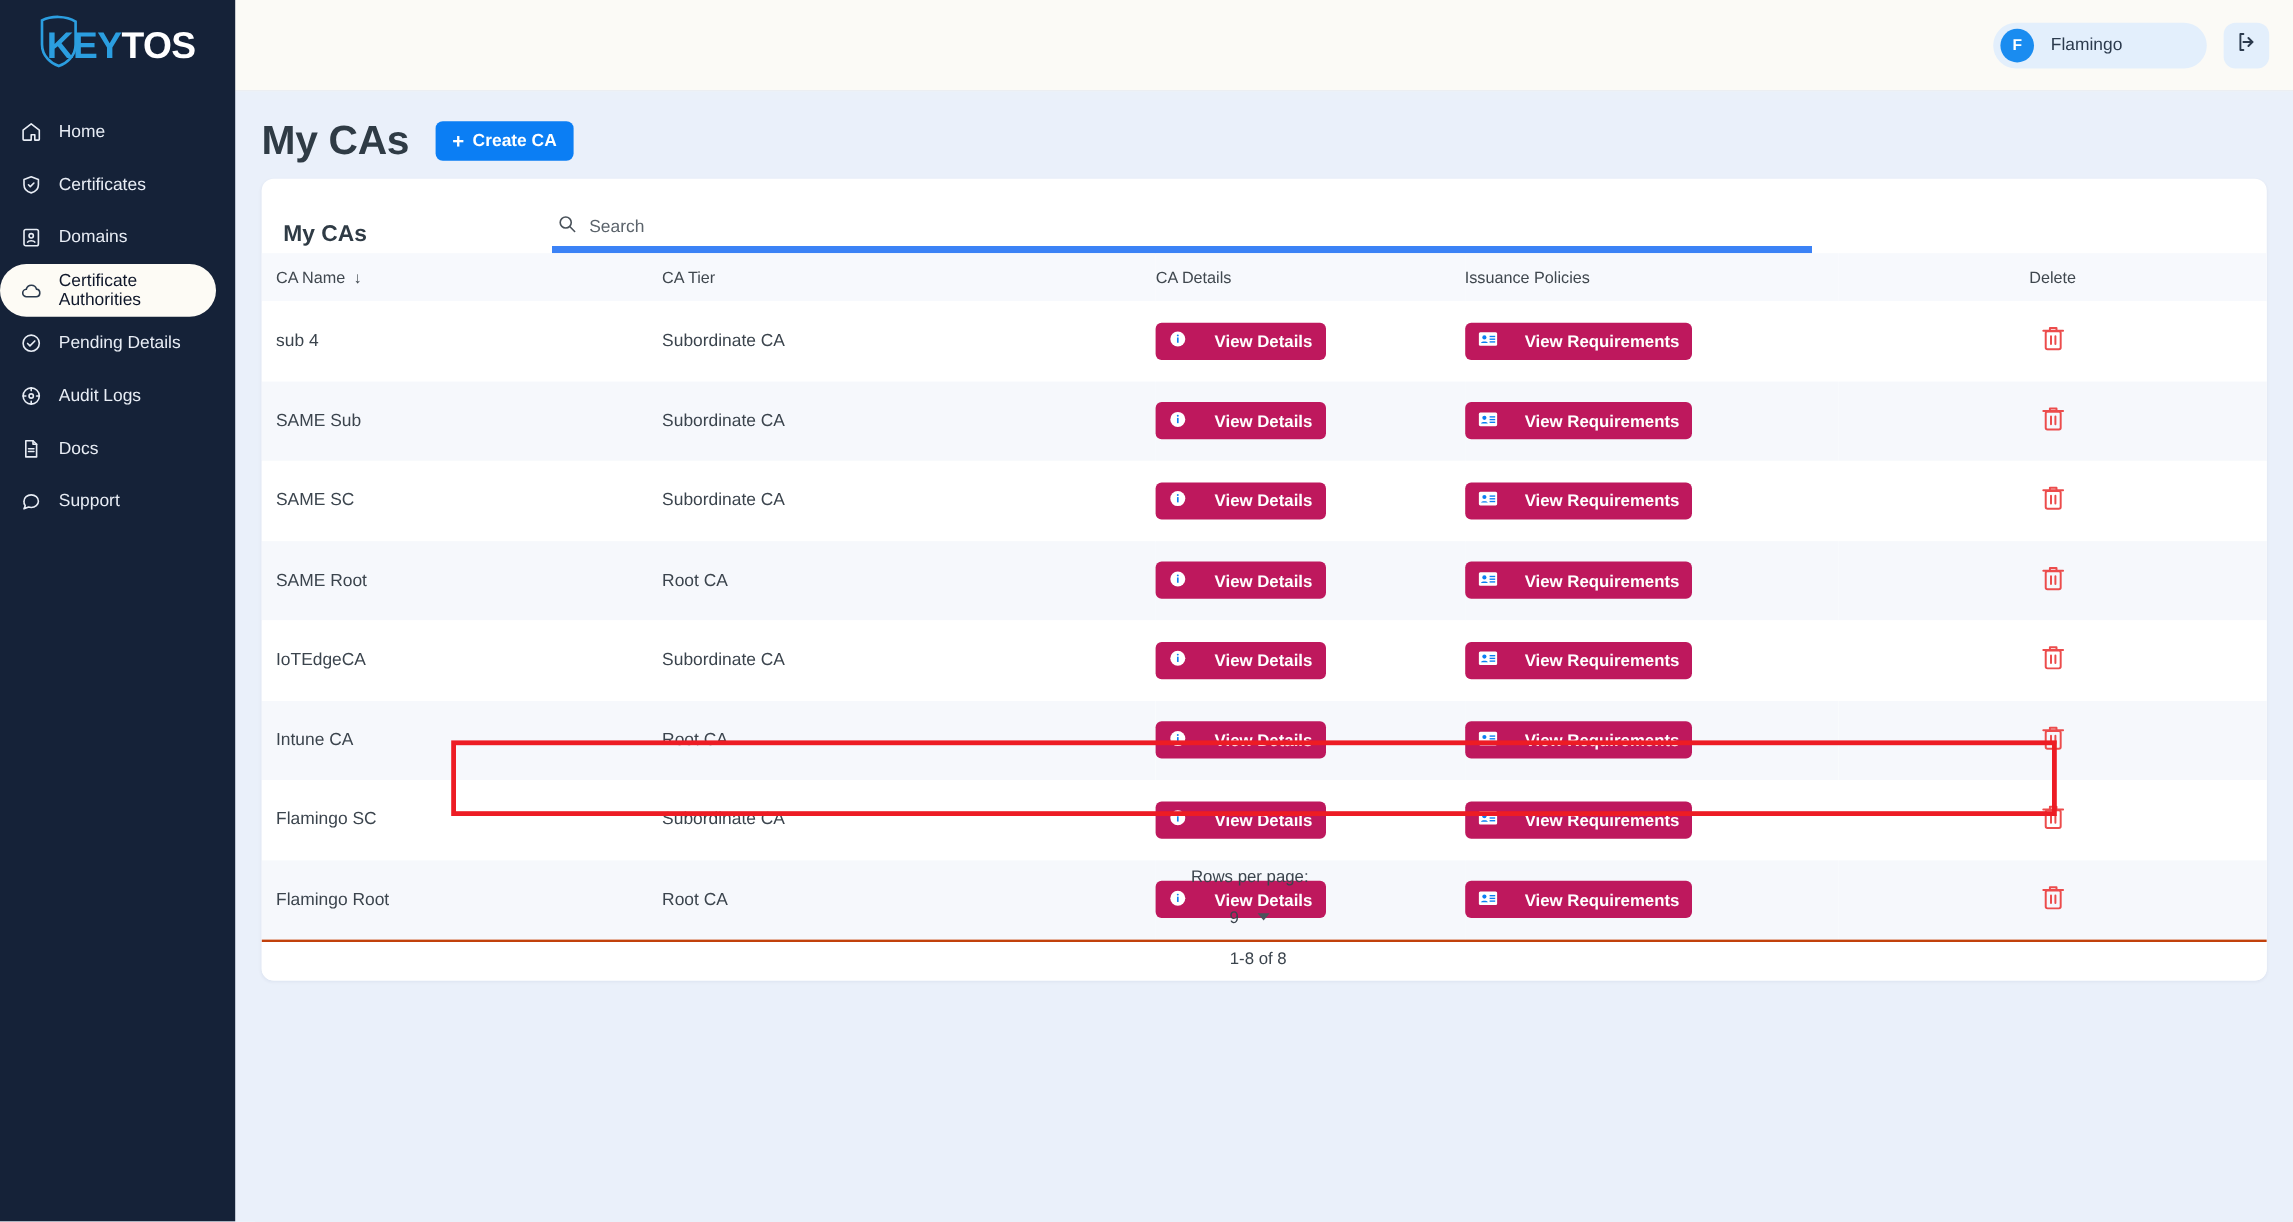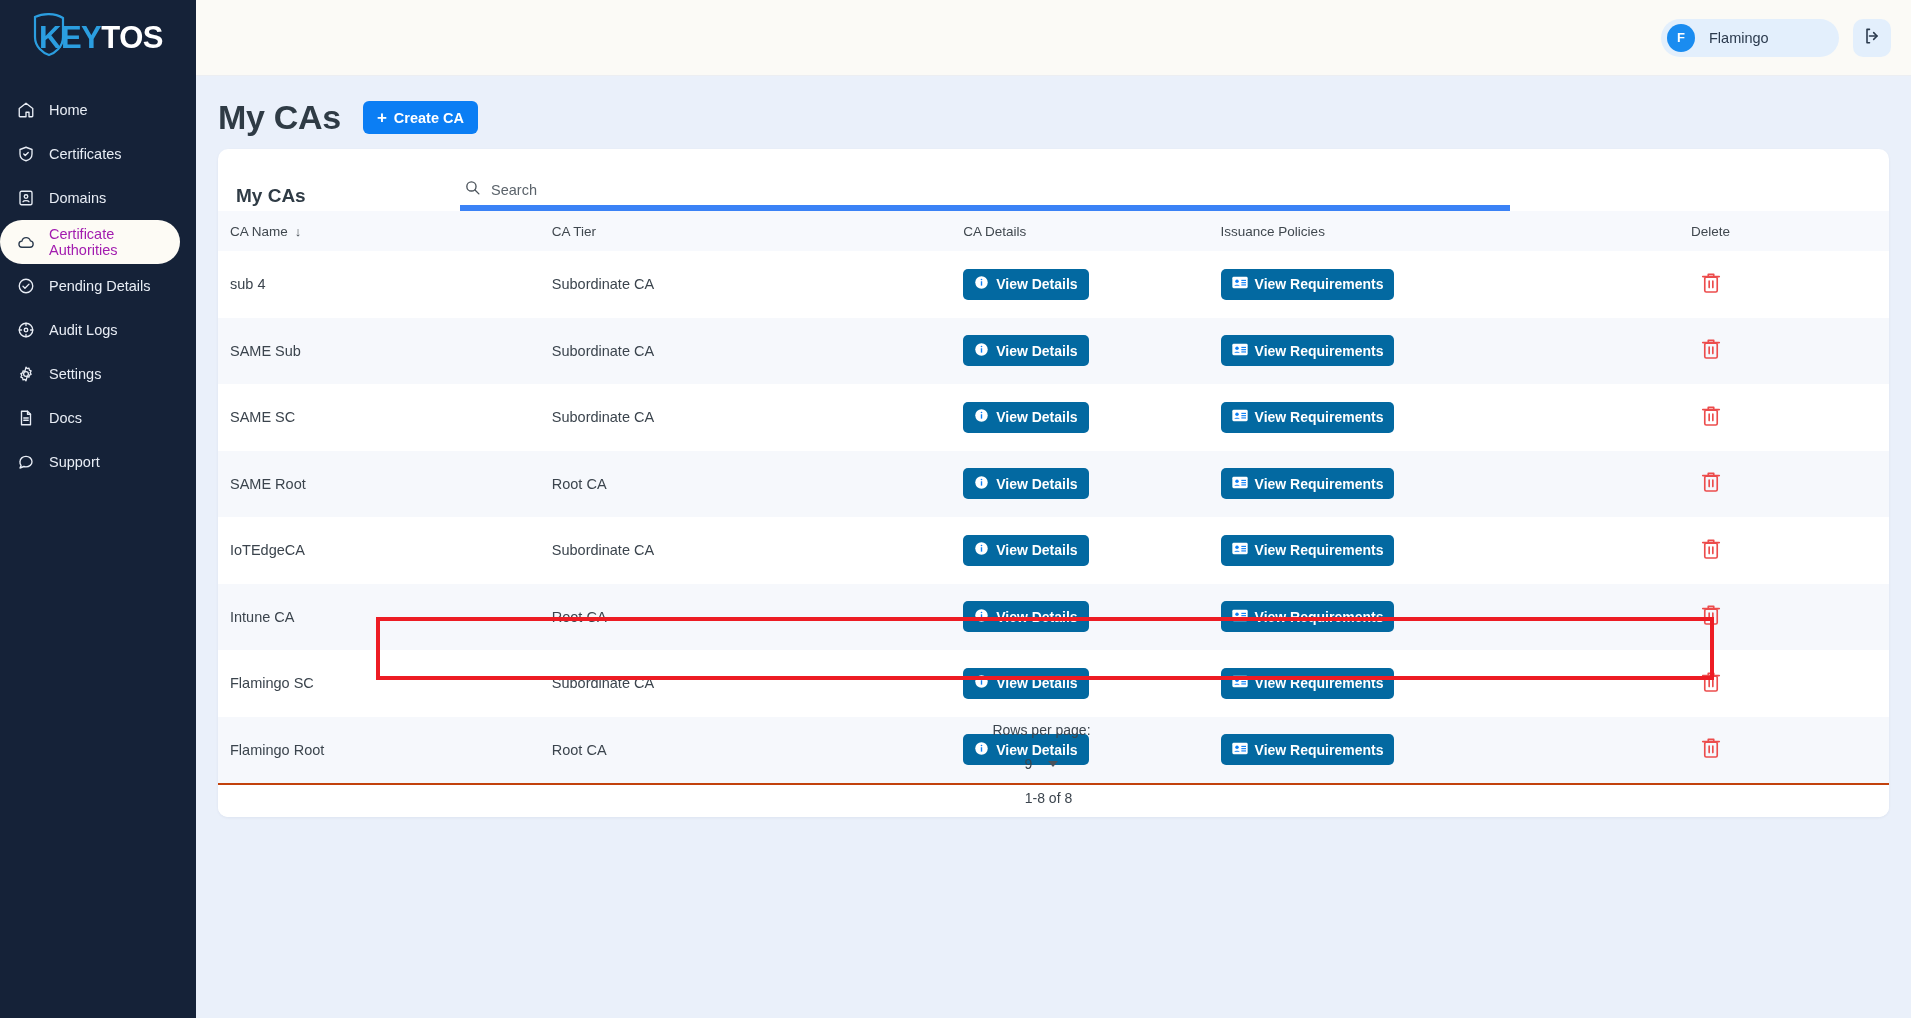--- a/index.html
+++ b/index.html
@@ -32,21 +32,21 @@
   .nav-item {
     display: flex; align-items: center; gap: 13px;
     height: 44px; padding-left: 16px;
     color: #e8edf5; font-size: 14.5px;
     cursor: pointer; position: relative;
     margin-bottom: 0px;
   }
   .nav-item .ico { width: 20px; height: 20px; display: flex; align-items: center; justify-content: center; flex: 0 0 20px; }
   .nav-item.active {
     background: #fdfbf5;
-    color: #a21caf;
+    color: #0f172a;
     border-radius: 22px;
     width: 180px;
     margin-left: 0px;
     z-index: 6;
   }
   .nav-item.active .ico svg { stroke: #2b3a4d; }
   .nav-item:not(.active) .ico svg { stroke: #e8edf5; }
 
   
   .main {
@@ -134,24 +134,24 @@
   .sort-arrow { font-size: 13px; margin-left: 7px; }
 
   tbody tr { height: 66.5px; }
   tbody tr.alt { background: #f6f8fc; }
   tbody tr.white { background: #ffffff; }
   td { font-size: 14.5px; color: #3b444d; padding-left: 12px; vertical-align: middle; }
   td.c-det, td.c-pol { padding-left: 0; }
   td.c-del { text-align: center; padding-left: 0; }
 
   .act-btn {
-    background: #0369a1; color: #fff; border: none;
+    background: #be185d; color: #fff; border: none;
     border-radius: 5px; height: 31px; padding: 4px 11px;
     font-size: 14px; font-weight: bold;
-    display: inline-flex; align-items: center; gap: 7px;
+    display: inline-flex; align-items: center; gap: 23px;
     cursor: pointer; font-family: "Liberation Sans", sans-serif;
     white-space: nowrap;
   }
   .trash { cursor: pointer; display: inline-flex; }
 
   .hl-row td { position: relative; }
   .hl-frame {
     position: absolute;
     left: 180px; top: 617px;
     width: 1338px; height: 63px;
@@ -248,29 +248,20 @@
         <span class="ico">
           <svg width="18" height="18" viewBox="0 0 24 24" fill="none" stroke-width="1.8" stroke-linecap="round" stroke-linejoin="round">
               <circle cx="12" cy="12" r="9"></circle>
               <path d="M12 3v3M12 18v3M3 12h3M18 12h3"></path>
               <circle cx="12" cy="12" r="2.4"></circle>
             </svg>
         </span>
         <span>Audit Logs</span>
       </div>
 
-      <div class="nav-item">
-        <span class="ico">
-          <svg width="18" height="18" viewBox="0 0 24 24" fill="none" stroke-width="1.7" stroke-linecap="round" stroke-linejoin="round">
-              <circle cx="12" cy="12" r="3.2"></circle>
-              <path d="M12 2.8l1.5 2.1 2.5-.6.5 2.5 2.3 1.1-1.2 2.3 1.2 2.3-2.3 1.1-.5 2.5-2.5-.6L12 21.2l-1.5-2.1-2.5.6-.5-2.5-2.3-1.1 1.2-2.3-1.2-2.3 2.3-1.1.5-2.5 2.5.6z"></path>
-            </svg>
-        </span>
-        <span>Settings</span>
-      </div>
 
       <div class="nav-item">
         <span class="ico">
           <svg width="18" height="18" viewBox="0 0 24 24" fill="none" stroke-width="1.8" stroke-linecap="round" stroke-linejoin="round">
               <path d="M6 3h8l4 4v14H6z"></path>
               <path d="M14 3v4h4"></path>
               <path d="M9 12h6M9 15h6"></path>
             </svg>
         </span>
         <span>Docs</span>

